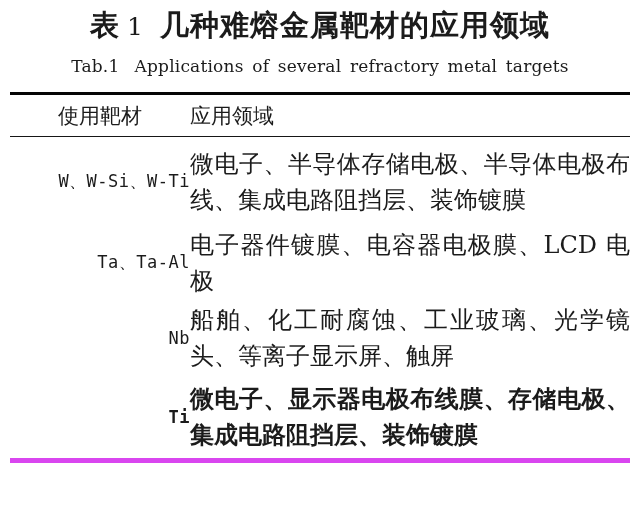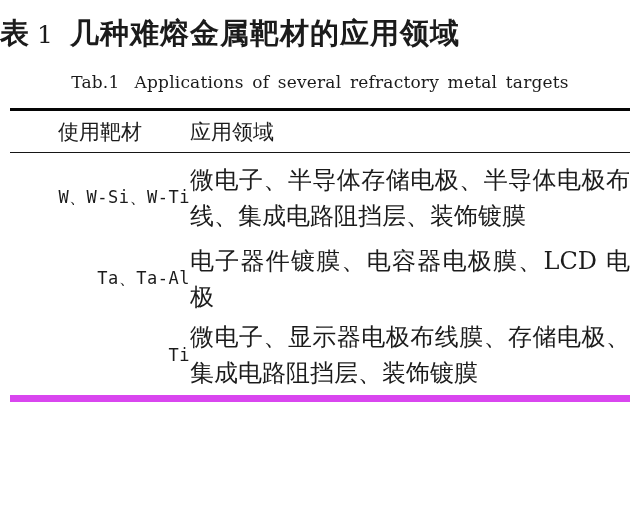--- a/index.html
+++ b/index.html
@@ -16,22 +16,23 @@
     -webkit-font-smoothing: antialiased;
   }
   .page {
     position: relative;
     width: 640px;
     height: 524px;
   }
   
   .caption-zh {
     margin: 7px 0 0 0;
+    text-align: center;
     font-size: 29px;
-    line-height: 52px;
+    line-height: 36px;
     font-weight: bold;
     letter-spacing: 1px;
     white-space: nowrap;
   }
   .caption-zh .zh-label { font-weight: bold; }
   .caption-zh .zh-number {
     font-weight: normal;
     font-size: 25px;
     margin: 0 16px 0 7px;
   }
@@ -46,21 +47,21 @@
     white-space: nowrap;
   }
   .caption-en .en-label { margin-right: 15px; }
   
   table.apps {
     margin: 15px auto 12px auto;
     width: 620px;
     table-layout: fixed;
     border-collapse: collapse;
     border-top: 3px solid #050505;
-    border-bottom: 7px solid #d946ef;
+    border-bottom: 5px solid #d946ef;
   }
   col.c-target { width: 180px; }
   col.c-application { width: 440px; }
   th {
     height: 41px;
     font-weight: normal;
     font-size: 21px;
     vertical-align: middle;
     border-bottom: 1.5px solid #161616;
     padding: 0;
@@ -82,21 +83,21 @@
     font-size: 24px;
     line-height: 36px;
     text-align: left;
     text-align: justify;
     text-justify: inter-ideograph;
   }
   tr.r1 { height: 90px; }
   tr.r2 { height: 75px; }
   tr.r3 { height: 49px; }
   tr.r4 { height: 78px; }
-  tr.r5 { height: 84px; }
+  tr.r5 { height: 84px; font-weight: bold; }
 </style>
 </head>
 <body>
 
 <div class="page">
 
   <h1 class="caption-zh"><span class="zh-label">表</span><span class="zh-number">1</span><span class="zh-title">几种难熔金属靶材的应用领域</span></h1>
 
   <div class="caption-en"><span class="en-label">Tab.1</span><span class="en-title">Applications of several refractory metal targets</span></div>
 
@@ -113,20 +114,24 @@
     </thead>
     <tbody>
       <tr class="r1">
         <td class="target">W、W-Si、W-Ti</td>
         <td class="application">微电子、半导体存储电极、半导体电极布线、集成电路阻挡层、装饰镀膜</td>
       </tr>
       <tr class="r3">
         <td class="target">Ta、Ta-Al</td>
         <td class="application">电子器件镀膜、电容器电极膜、LCD 电极</td>
       </tr>
+      <tr class="r4">
+        <td class="target">Nb</td>
+        <td class="application">船舶、化工耐腐蚀、工业玻璃、光学镜头、等离子显示屏、触屏</td>
+      </tr>
       <tr class="r5">
         <td class="target">Ti</td>
         <td class="application">微电子、显示器电极布线膜、存储电极、集成电路阻挡层、装饰镀膜</td>
       </tr>
     </tbody>
   </table>
 
 </div>
 
 </body></html>

